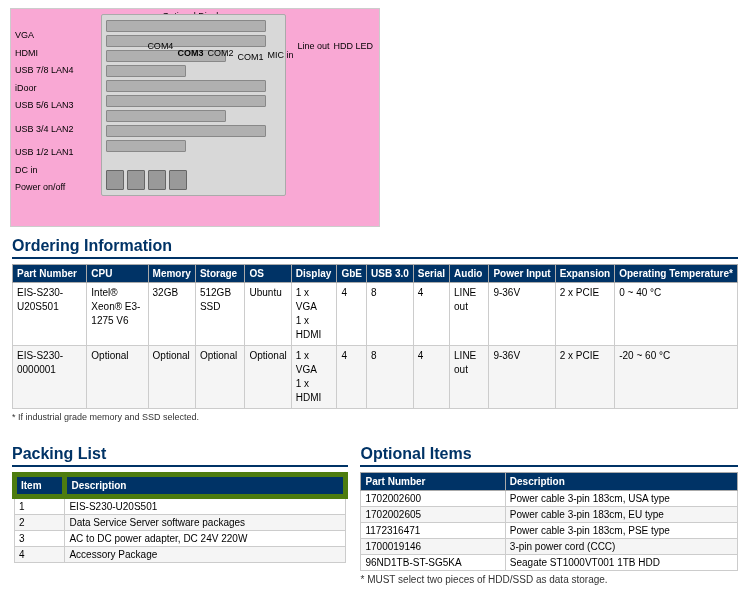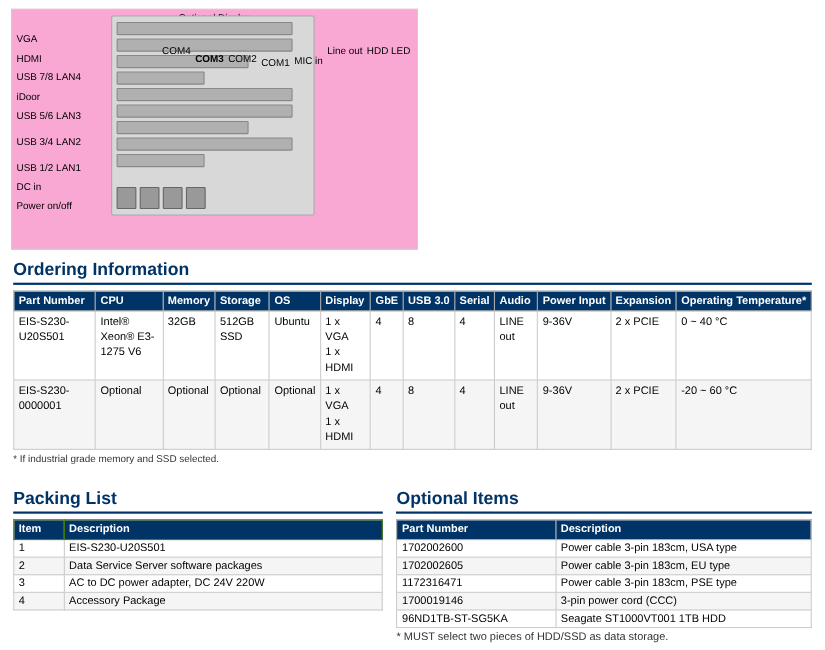--- a/index.html
+++ b/index.html
@@ -155,21 +155,21 @@
     .packing-table {
       width: 100%;
       border-collapse: collapse;
       font-size: 10px;
     }
     .packing-table th {
       background: #003366;
       color: #fff;
       padding: 3px 4px;
       text-align: left;
-      border: 1px solid #4d7c0f;
+      border: 5px solid #4d7c0f;
     }
     .packing-table td {
       padding: 2px 4px;
       border: 1px solid #ccc;
     }
     .packing-table tr:nth-child(even) td { background: #f5f5f5; }
     .packing-table tr:nth-child(odd) td { background: #fff; }
 
     .optional-table {
       width: 100%;

